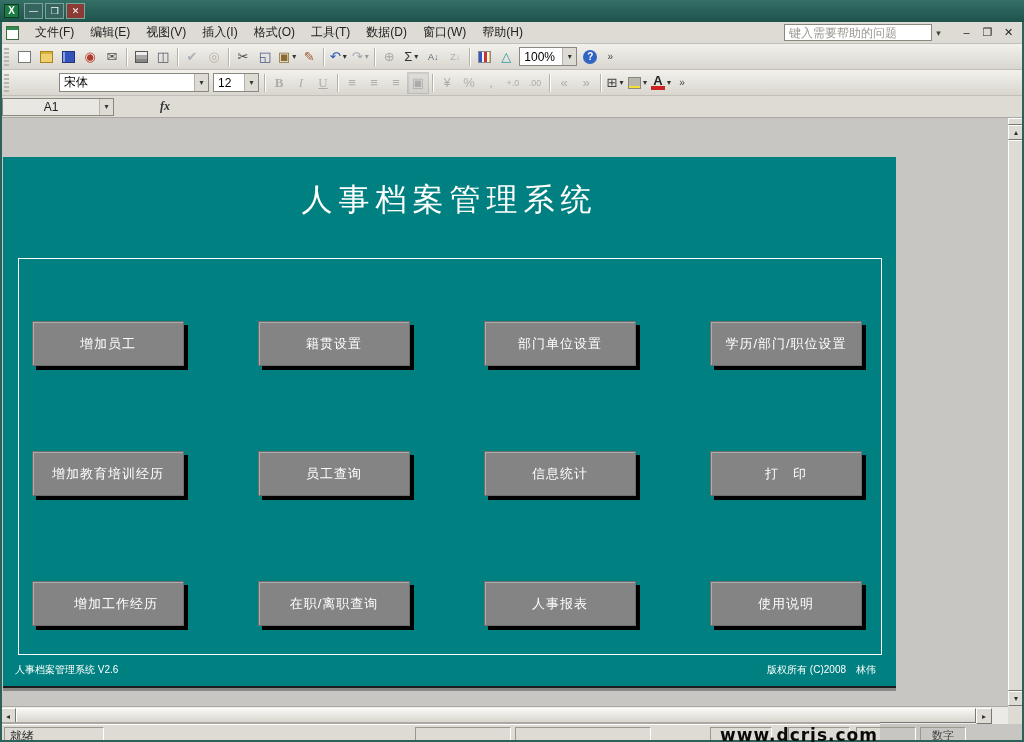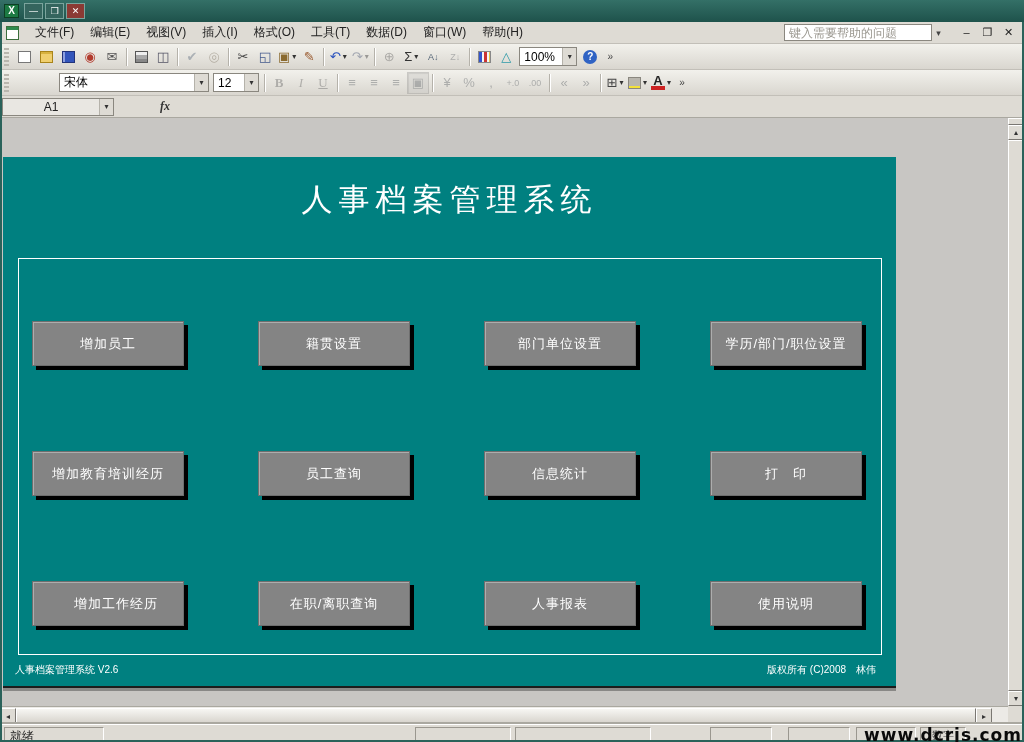--- a/index.html
+++ b/index.html
@@ -103,21 +103,21 @@
   .vs-thumb { flex:1; background:#dedbd4; border:1px solid; border-color:#fff #7a7772 #7a7772 #fff; }
   .hscrollrow { position:absolute; left:0; top:706px; width:1008px; height:18px; background:#eceae6;
     display:flex; border-top:1px solid #aaa8a0; }
   .hs-left,.hs-right { width:16px; height:16px; margin-top:1px; }
   .hs-thumb { flex:1; margin:1px 0; background:linear-gradient(#f7f6f3,#d9d6cf); border:1px solid;
     border-color:#fff #7a7772 #7a7772 #fff; }
   .hs-tail { width:16px; }
   .corner { position:absolute; left:1008px; top:706px; width:16px; height:18px; background:#dedbd4; }
 
   
-  .statusbar { position:absolute; left:0; top:724px; width:1024px; height:18px; background:#dedbd4;
+  .statusbar { position:absolute; left:0; top:724px; width:880px; height:18px; background:#dedbd4;
     border-top:1px solid #fff; box-shadow:0 -2px 0 #aaa8a0; }
   .status-left { position:absolute; left:4px; top:2px; width:100px; height:14px; padding:0 5px;
     border:1px solid; border-color:#9a978f #fff #fff #9a978f; color:#222; }
   .status-cell { position:absolute; top:2px; height:14px; border:1px solid;
     border-color:#9a978f #fff #fff #9a978f; color:#444; text-align:center; font-size:11px; }
   .watermark { position:absolute; right:2px; top:0; font-weight:bold; font-size:17px; color:#0a0a0a;
     letter-spacing:1px; z-index:9; font-family:"DejaVu Sans",sans-serif; }
 
   
   .frame-left,.frame-right { position:absolute; top:22px; bottom:0; width:2px; background:#2a625a; z-index:8; }

